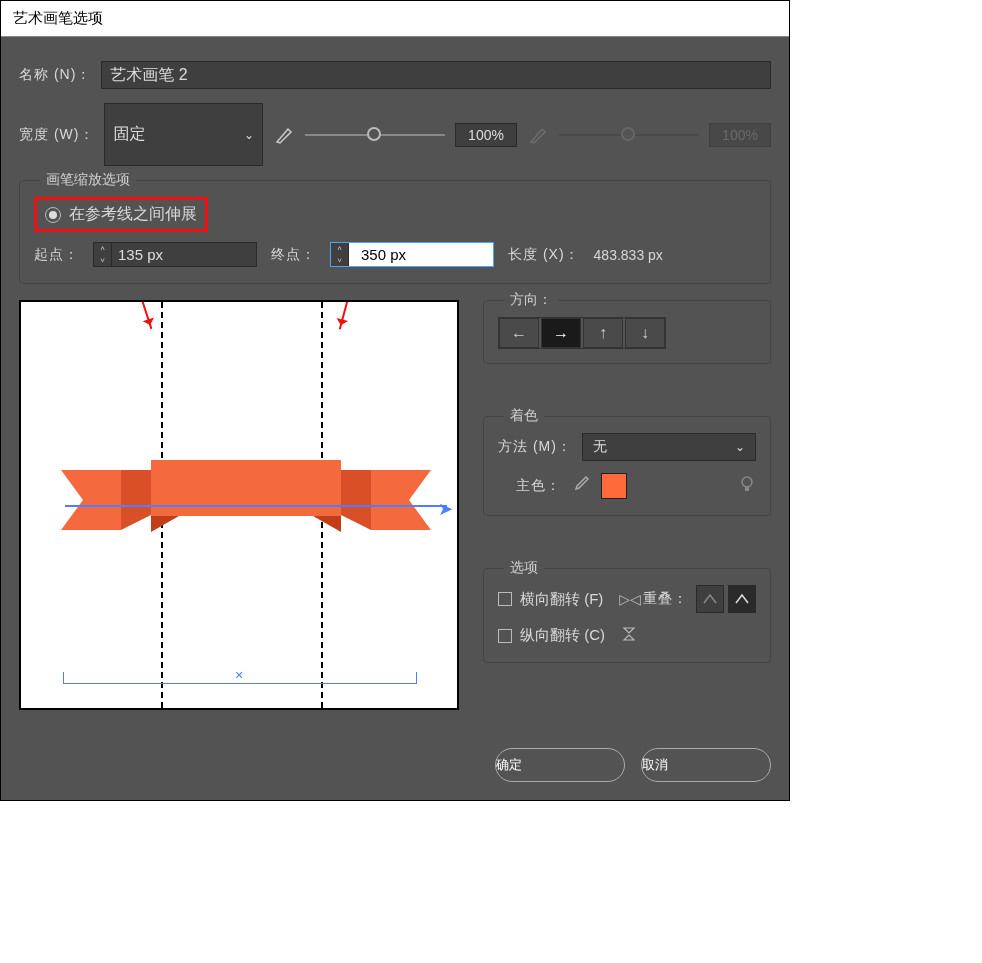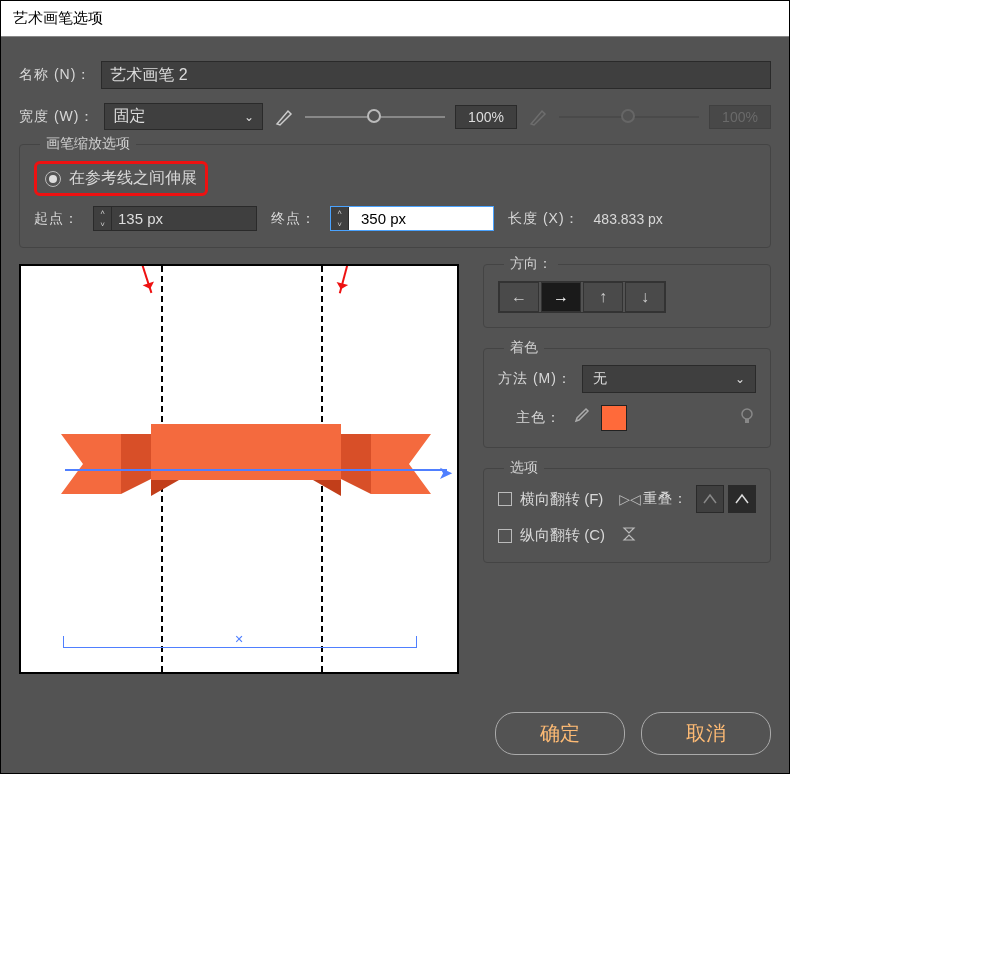--- a/index.html
+++ b/index.html
@@ -3,69 +3,69 @@
 <meta charset="utf-8">
 <style>
 * { box-sizing: border-box; margin: 0; padding: 0; }
 body { font-family: "Microsoft YaHei", sans-serif; font-size: 14px; background: #fff; }
 .dialog { width: 790px; border: 1px solid #000; }
 .titlebar { background: #fff; padding: 8px 12px; border-bottom: 1px solid #888; font-size: 15px; color: #000; }
 .body { background: #535353; padding: 24px 18px 18px 18px; color: #d8d8d8; }
 .row { display: flex; align-items: center; margin-bottom: 14px; gap: 10px; }
 .label { white-space: nowrap; letter-spacing: 1px; }
 .name-input { flex: 1; background: #3f3f3f; border: 1px solid #2a2a2a; color: #ddd; padding: 4px 8px; font-size: 16px; }
-.dropdown { width: 210px; background: #3f3f3f; border: 1px solid #2a2a2a; color: #ddd; padding: 2px 8px; font-size: 16px; display: flex; justify-content: space-between; align-items: center; }
+.dropdown { width: 210px; background: #3f3f3f; border: 1px solid #2a2a2a; color: #ddd; padding: 20px 8px; font-size: 16px; display: flex; justify-content: space-between; align-items: center; }
 .chev { font-size: 12px; }
 .slider-wrap { display: flex; align-items: center; gap: 10px; flex: 1; }
 .pen-icon { width: 22px; height: 22px; display: flex; align-items: center; justify-content: center; }
 .slider { position: relative; width: 140px; height: 2px; background: #888; }
 .slider.disabled { background: #4a4a4a; }
 .slider-thumb { position: absolute; width: 14px; height: 14px; border: 2px solid #bbb; border-radius: 50%; top: -7px; left: 62px; background: #535353; }
 .slider.disabled .slider-thumb { border-color: #666; }
 .pct-box { width: 62px; background: #3f3f3f; border: 1px solid #2a2a2a; color: #ddd; padding: 3px 6px; text-align: center; }
 .pct-box.disabled { color: #6a6a6a; background: #484848; border-color: #404040; }
 .fieldset { border: 1px solid #444; border-radius: 4px; padding: 16px 14px 16px 14px; margin-bottom: 16px; position: relative; }
 .legend { position: absolute; top: -10px; left: 20px; background: #535353; padding: 0 6px; color: #d0d0d0; }
 .radio-row { display: flex; align-items: center; gap: 8px; margin-bottom: 10px; font-size: 16px; }
 .radio { width: 16px; height: 16px; border: 1.5px solid #bbb; border-radius: 50%; display: inline-flex; align-items: center; justify-content: center; }
 .radio.selected::after { content: ""; width: 8px; height: 8px; border-radius: 50%; background: #ddd; }
-.highlight-box { border: 3px solid #e11; border-radius: 6px; padding: 4px 8px; display: inline-flex; align-items: center; gap: 8px; margin-bottom: 10px; }
+.highlight-box { border: 3px solid #e11; border-radius: 0; padding: 4px 8px; display: inline-flex; align-items: center; gap: 8px; margin-bottom: 10px; }
 .param-row { display: flex; align-items: center; gap: 14px; }
 .spinner { display: flex; align-items: stretch; border: 1px solid #2a2a2a; }
 .spinner.active { border: 1px solid #4aa3ff; }
 .spinner-btns { width: 18px; background: #3f3f3f; display: flex; flex-direction: column; border-right: 1px solid #2a2a2a; }
 .spinner-btns span { flex: 1; font-size: 8px; color: #ccc; display: flex; align-items: center; justify-content: center; cursor: pointer; }
 .spinner input { width: 144px; background: #3f3f3f; border: none; color: #ddd; padding: 3px 6px; font-size: 15px; outline: none; }
 .spinner.active input { background: #fff; color: #000; padding-left: 12px; }
 .lower { display: flex; gap: 24px; align-items: flex-start; }
 .preview { width: 440px; height: 410px; background: #fff; border: 2px solid #000; position: relative; overflow: hidden; }
 .guide { position: absolute; top: 0; bottom: 0; border-left: 2px dashed #000; }
 .ribbon-svg { position: absolute; left: 40px; top: 158px; }
 .blue-arrow-line { position: absolute; left: 44px; right: 10px; top: 203px; height: 2px; background: #4f7fff; }
 .blue-arrowhead { position: absolute; right: 4px; top: 196px; color: #4f7fff; font-size: 18px; }
 .blue-bracket { position: absolute; left: 42px; right: 40px; top: 370px; height: 12px; border: 1px solid #4f7fff; border-top: none; }
 .blue-x { position: absolute; left: 50%; top: 367px; color: #4f7fff; font-size: 11px; transform: translateX(-50%); }
 .red-arrow { position: absolute; width: 2px; background: #e11; }
 .red-arrow::after { content: ""; position: absolute; bottom: -2px; left: -5px; border: 6px solid transparent; border-top-color: #e11; }
-.side { flex: 1; display: flex; flex-direction: column; gap: 4px; padding-top: 0; }
+.side { flex: 1; display: flex; flex-direction: column; gap: 36px; padding-top: 0; }
 .dir-btns { display: flex; gap: 2px; border: 1px solid #333; width: fit-content; }
 .dir-btn { width: 40px; height: 30px; background: #4a4a4a; color: #ccc; display: flex; align-items: center; justify-content: center; font-size: 16px; border: 1px solid #333; }
 .dir-btn.active { background: #1a1a1a; color: #fff; }
 .method-dd { flex: 1; background: #3f3f3f; border: 1px solid #2a2a2a; color: #ddd; padding: 4px 10px; display: flex; justify-content: space-between; align-items: center; }
 .swatch { width: 26px; height: 26px; background: #ff6a3a; border: 1px solid #222; }
 .eyedrop { font-size: 18px; color: #aaa; }
 .bulb { font-size: 18px; color: #888; }
 .chk-row { display: flex; align-items: center; gap: 8px; font-size: 15px; }
 .chk { width: 14px; height: 14px; border: 1.5px solid #bbb; }
 .flip-icon { font-size: 14px; color: #bbb; margin-left: 8px; }
 .overlap-btns { display: flex; gap: 4px; }
 .overlap-btn { width: 28px; height: 28px; background: #3f3f3f; border: 1px solid #2a2a2a; display: flex; align-items: center; justify-content: center; color: #999; }
 .overlap-btn.active { background: #2a2a2a; color: #ddd; }
 .footer { display: flex; justify-content: flex-end; gap: 16px; margin-top: 38px; }
-.btn { width: 130px; padding: 7px 0; border: 1.5px solid #aaa; border-radius: 20px; background: transparent; color: #fdba74; text-align: center; font-size: 20px; }
+.btn { width: 130px; padding: 7px 0; border: 1.5px solid #aaa; border-radius: 20px; background: transparent; color: #ffffff; font-size: 13px; }
 </style>
 </head>
 <body>
 
 <div class="dialog">
   <div class="titlebar">艺术画笔选项</div>
   <div class="body">
 
     <div class="row">
       <span class="label">名称 (N)：</span>

